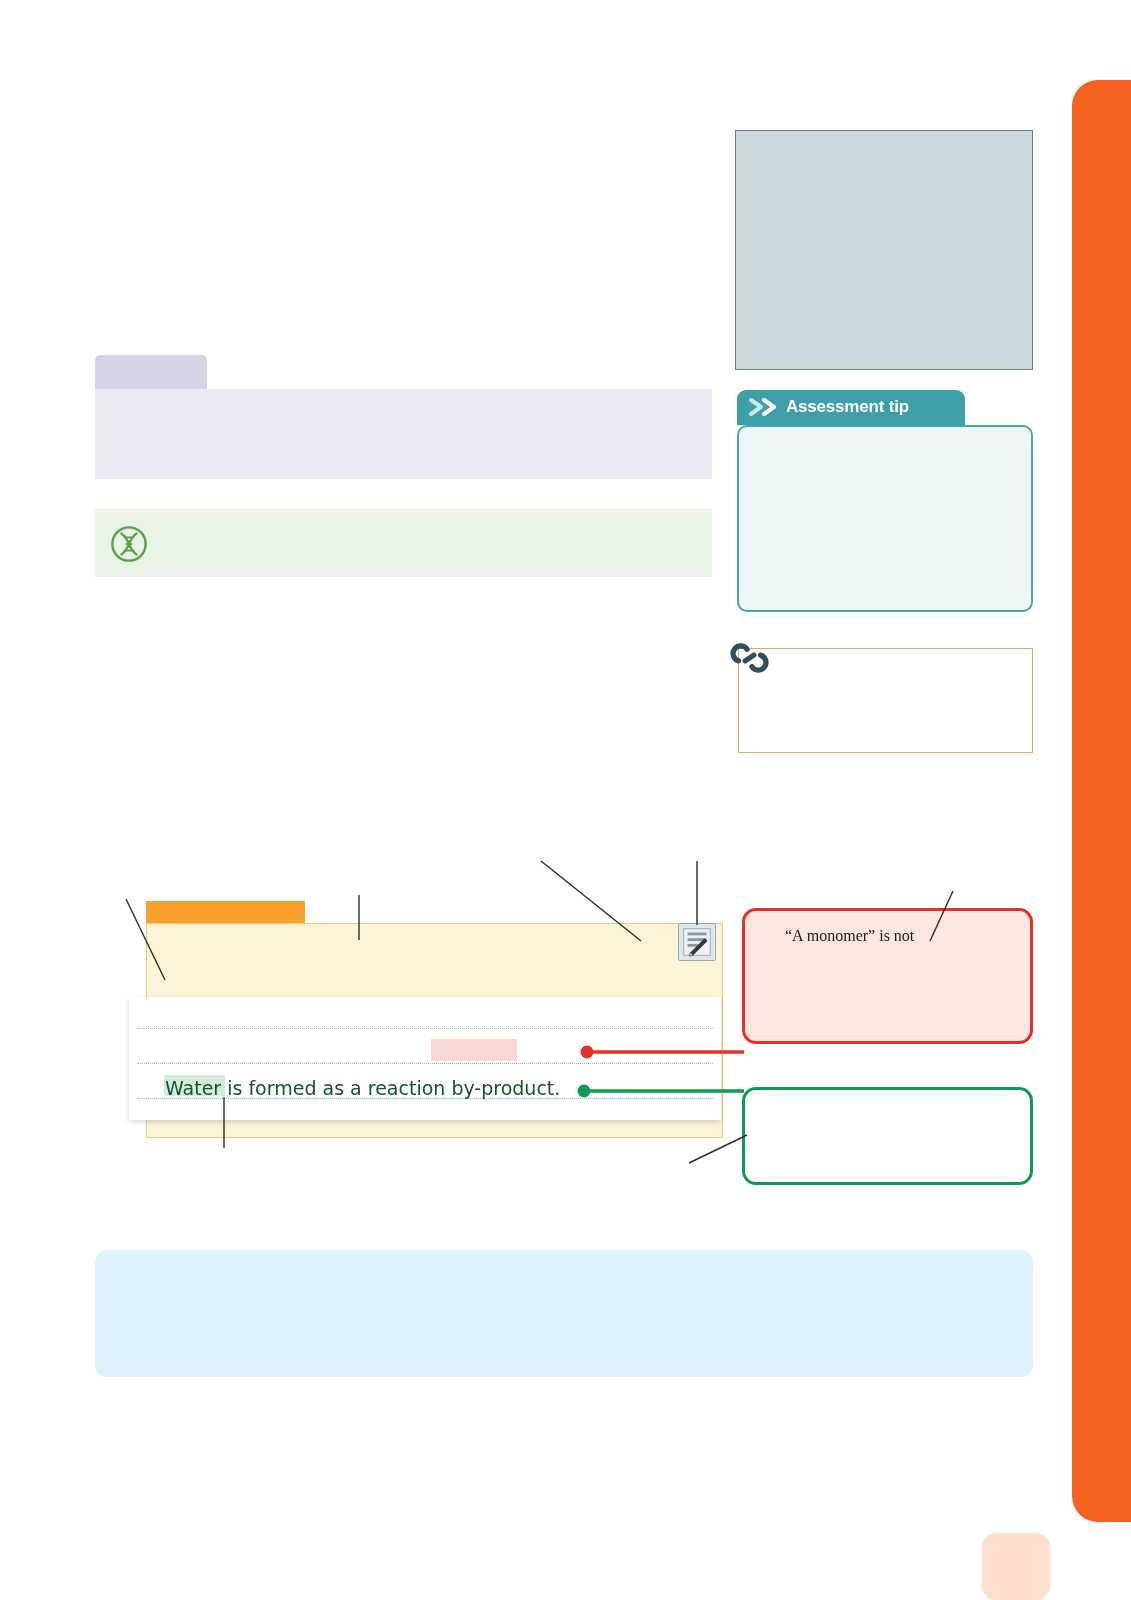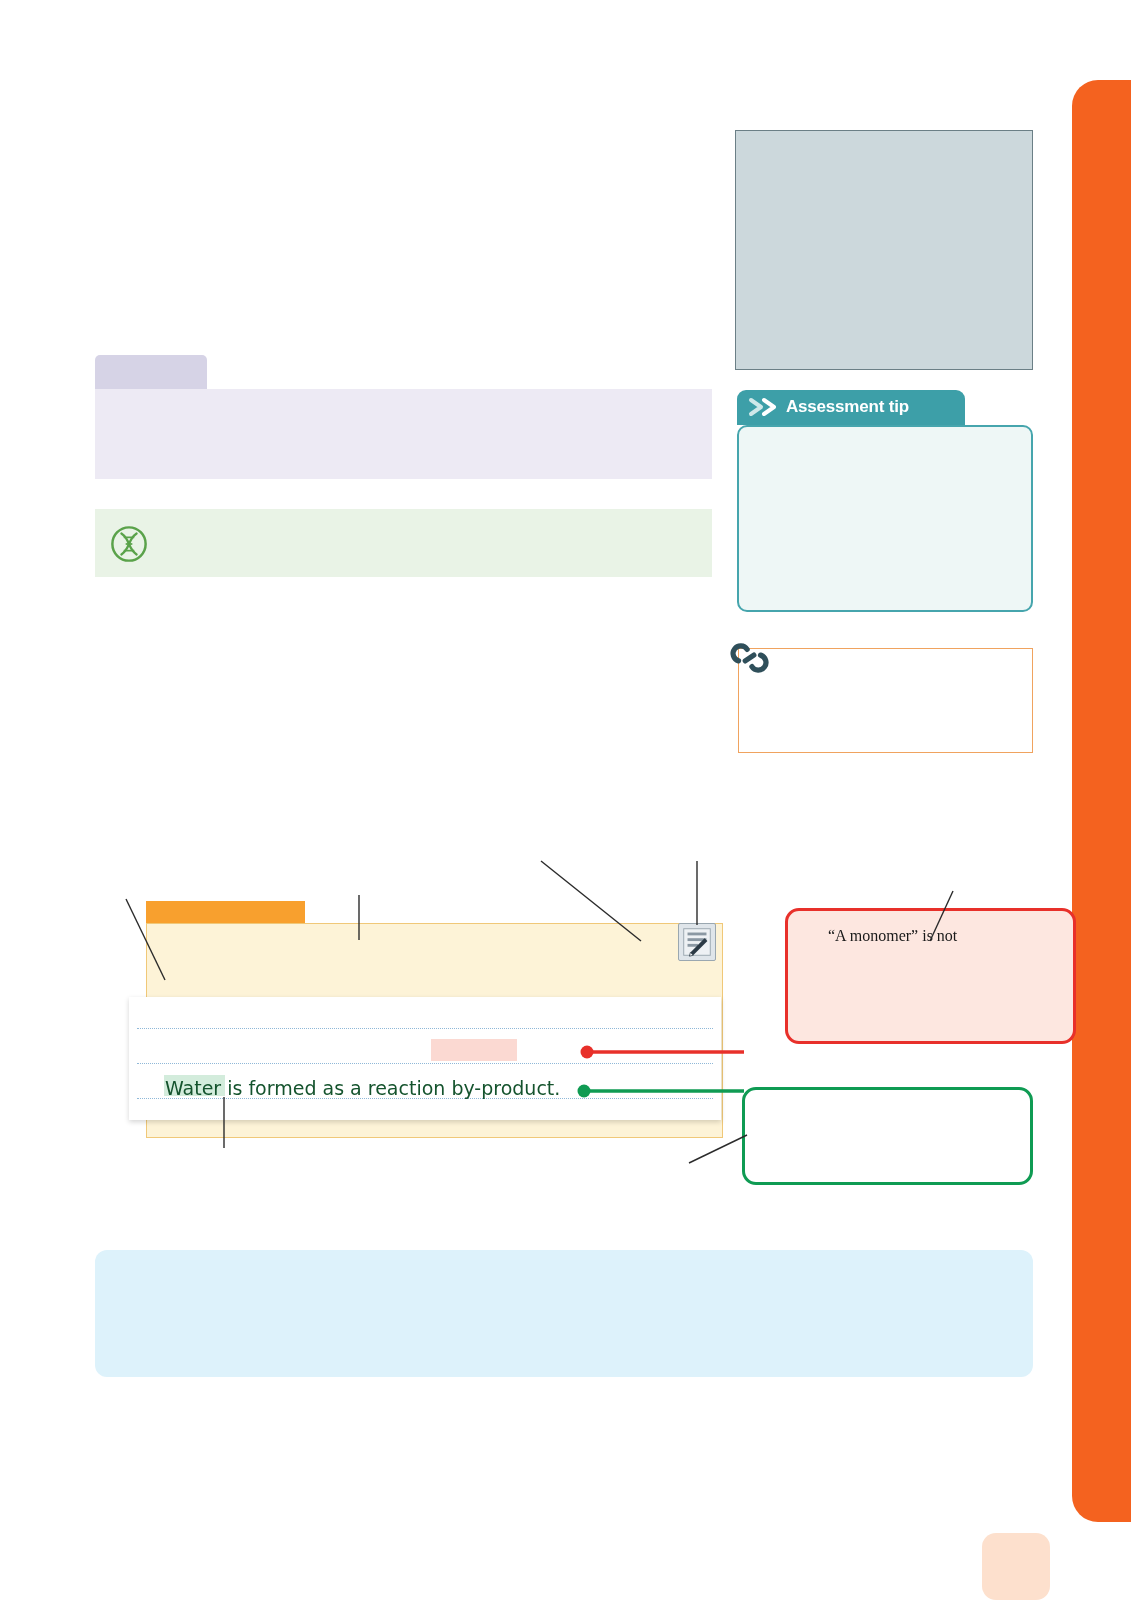--- a/index.html
+++ b/index.html
@@ -215,21 +215,21 @@
     top: 1077px;
     font-family: "DejaVu Sans", sans-serif;
     font-size: 19px;
     color: #14532d;
     white-space: nowrap;
   }
 
   
   .red-box {
     position: absolute;
-    left: 785px;
+    left: 742px;
     top: 908px;
     width: 291px;
     height: 136px;
     background: #fde7e0;
     border: 3px solid #e8302a;
     border-radius: 14px;
   }
   .red-box-text {
     position: absolute;
     left: 40px;

